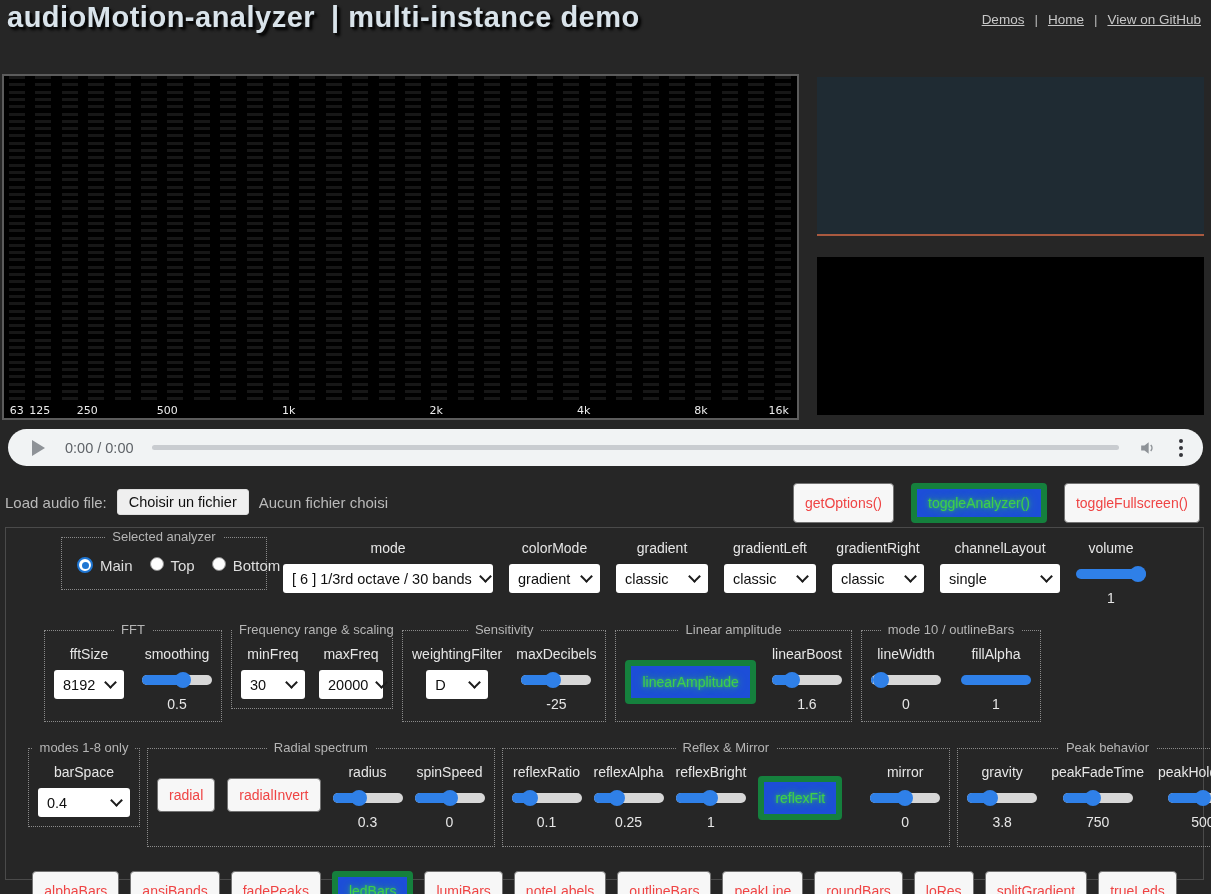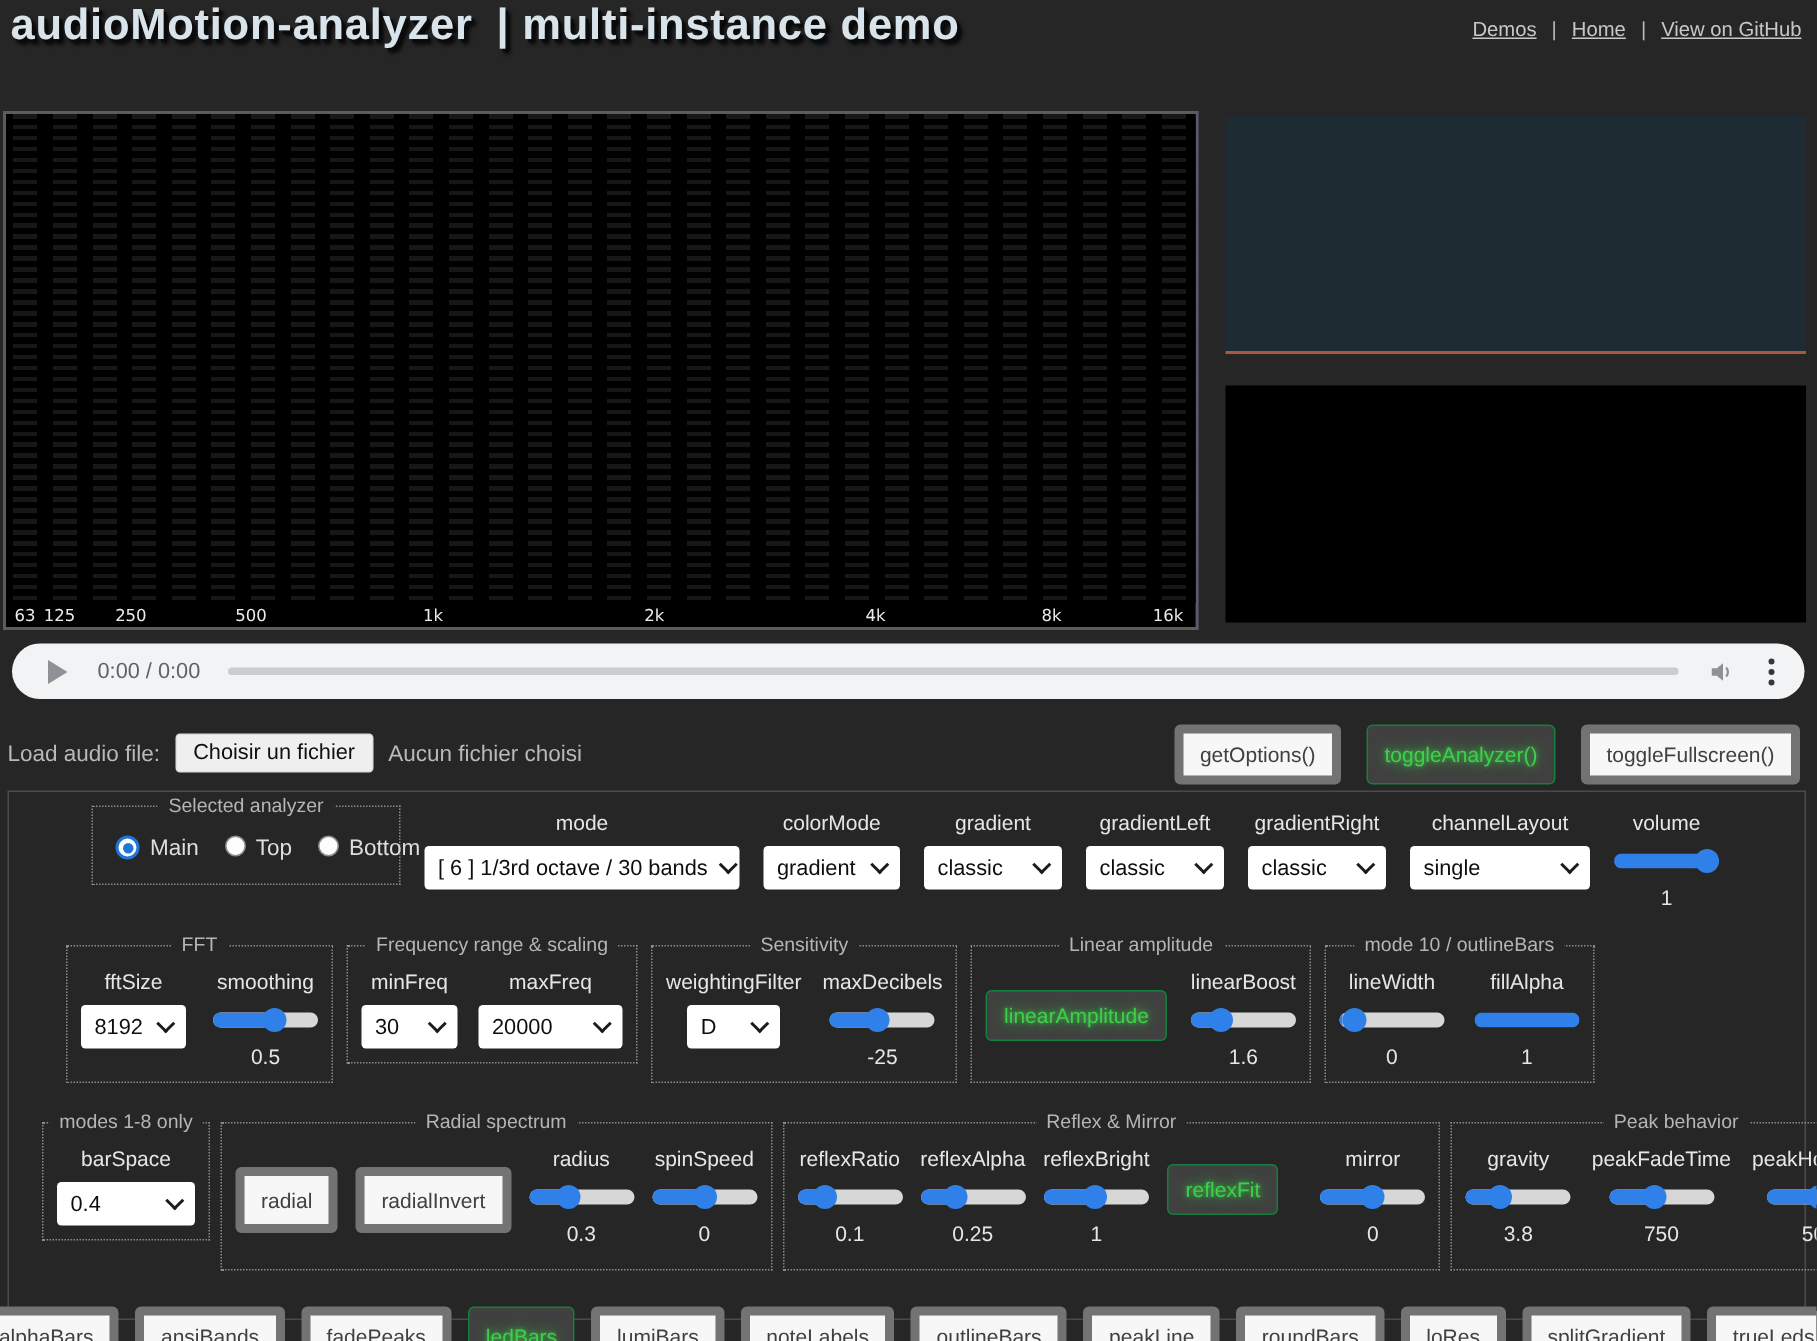--- a/index.html
+++ b/index.html
@@ -37,23 +37,23 @@
   .seek{flex:1;height:5px;background:#c9ccd0;border-radius:3px;margin:0 18px;cursor:pointer}
   .vol{display:flex;align-items:center;cursor:pointer}
   .kebab{display:flex;flex-direction:column;gap:3px;margin:0 4px 0 22px;cursor:pointer}
   .kebab i{width:4px;height:4px;border-radius:50%;background:#35363a}
   
   .file-row{position:absolute;left:5px;top:487px;height:30px;display:flex;align-items:center;
     gap:10px;font-size:15px;color:#b9b9b9}
   .file-btn{background:#efefef;color:#101010;border:1px solid #dedede;border-radius:3px;
     font-size:14.5px;padding:4px 11px;font-family:inherit;cursor:pointer}
   .actions{position:absolute;top:483px;right:11px;display:flex;gap:17px}
-  .btn{background:#f7f7f7;color:#404040;border:6px solid #737373;border-radius:4px;
+  .btn{background:#f7f7f7;color:#ef4444;border:1px solid #737373;border-radius:4px;
     font-size:14px;padding:6px 11px;font-family:inherit;cursor:pointer;white-space:nowrap}
-  .btn.active{background:#404040;color:#3ed04a;border:1px solid #15803d;
+  .btn.active{background:#1d4ed8;color:#3ed04a;border:6px solid #15803d;
     text-shadow:0 0 9px rgba(62,208,74,.95),0 0 3px rgba(62,208,74,.7)}
   
   .panel{position:absolute;left:5px;top:527px;width:1199px;height:353px;
     border:1px solid #4a4a4a;box-sizing:border-box}
   .row{display:flex}
   .row1{margin:9px 0 0 55px;gap:16px;align-items:flex-start}
   .row1 .ctl{margin-top:3px}
   .row2{margin:24px 0 0 38px;gap:9px;align-items:flex-start}
   .row3{margin:26px 16px 0 22px;gap:7px;align-items:flex-start}
   .row4{margin-top:24px;justify-content:center;gap:11px}
@@ -244,21 +244,21 @@
       <div class="fs-body" style="gap:14px">
         <div class="ctl">
           <span class="ctl-label">minFreq</span>
           <div class="select" style="width:64px">
               <span>30</span>
               <i class="chev"></i>
             </div>
         </div>
         <div class="ctl">
           <span class="ctl-label">maxFreq</span>
-          <div class="select" style="width:96px">
+          <div class="select" style="width:64px">
               <span>20000</span>
               <i class="chev"></i>
             </div>
         </div>
       </div>
     </div>
     <div class="fs">
       <div class="fs-legend"><span>Sensitivity</span></div>
       <div class="fs-body" style="gap:14px">
         <div class="ctl">

